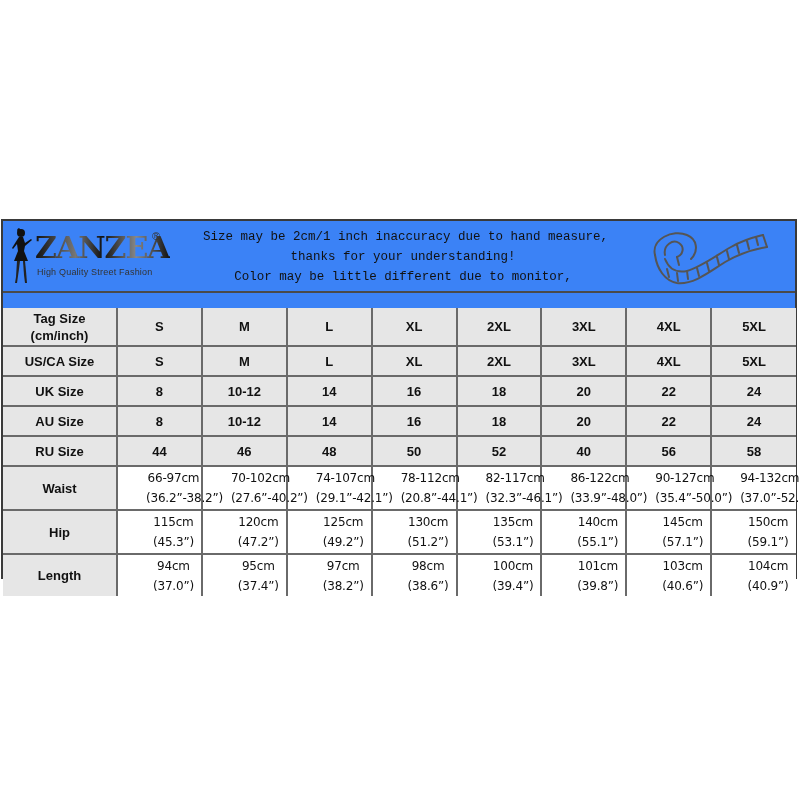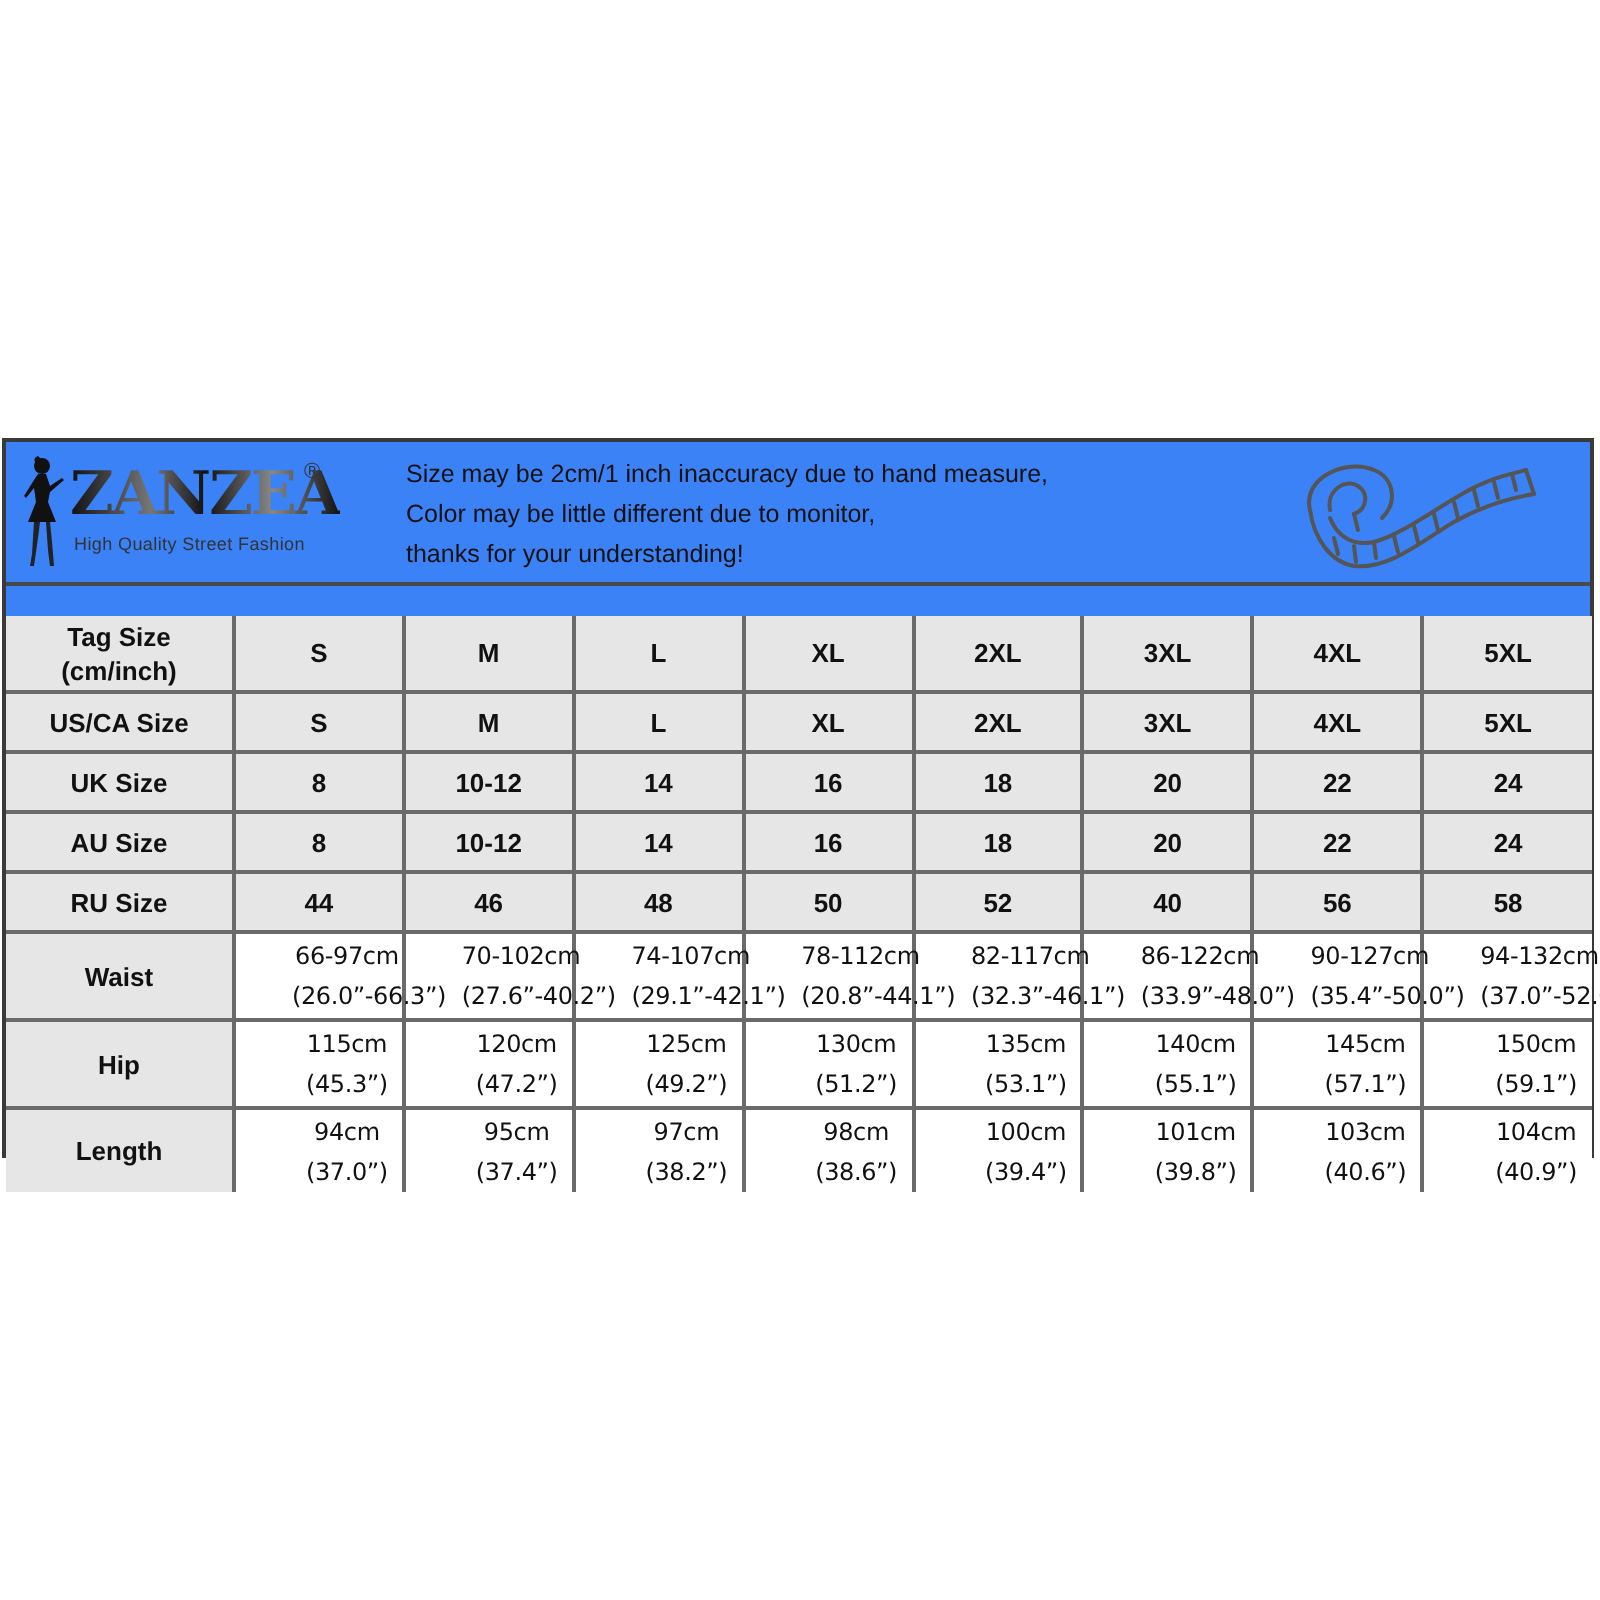--- a/index.html
+++ b/index.html
@@ -71,21 +71,22 @@
       font-size: 9px;
       color: #333;
       letter-spacing: 0.2px;
       white-space: nowrap;
     }
     .notice {
       position: absolute;
       left: 200px;
       top: 6px;
       width: 400px;
-      font-family: Liberation Sans, sans-serif;
+      text-align: center;
+      font-family: Liberation Mono, monospace;
       font-size: 12.5px;
       line-height: 20px;
       color: #111;
     }
     .notice div { white-space: nowrap; }
     .tape {
       position: absolute;
       left: 640px;
       top: 4px;
       width: 130px;
@@ -150,22 +151,22 @@
         <path d="M10 34 L9 50 L8 56 L10 56 L12 42 L13 34 Z" fill="#222"></path>
         <path d="M16 34 L17 48 L18 56 L20 56 L19 44 L18 34 Z" fill="#222"></path>
       </svg>
       <span class="logo-word">ZANZEA</span>
       <span class="logo-reg">®</span>
       <span class="logo-tagline">High Quality Street Fashion</span>
     </div>
 
     <div class="notice">
       <div>Size may be 2cm/1 inch inaccuracy due to hand measure,</div>
+      <div>thanks for your understanding!</div>
       <div>Color may be little different due to monitor,</div>
-      <div>thanks for your understanding!</div>
     </div>
 
     <svg class="tape" viewBox="0 0 130 64">
       <g fill="none" stroke="#555" stroke-width="2" stroke-linecap="round" stroke-linejoin="round">
         <path d="M12 30 C8 14 30 4 44 10 C54 14 56 26 48 34"></path>
         <path d="M22 30 C20 20 30 14 36 18 C42 22 40 30 34 32"></path>
         <path d="M12 30 C14 44 22 56 34 58 C52 60 70 44 84 36 C98 28 112 24 124 22"></path>
         <path d="M22 34 C26 44 34 48 44 46 C58 42 74 30 88 22 C102 14 112 12 120 10"></path>
         <path d="M120 10 L124 22"></path>
         <path d="M34 32 L36 40"></path>
@@ -257,21 +258,21 @@
       <td class="size">52</td>
       <td class="size">40</td>
       <td class="size">56</td>
       <td class="size">58</td>
     </tr>
 
     <tr class="r-waist">
       <td class="label">Waist</td>
       <td class="meas">
             <span class="l1">66-97cm</span>
-            <span class="l2">(26.0”-66.3”)</span>
+            <span class="l2">(36.2”-38.2”)</span>
           </td>
       <td class="meas">
             <span class="l1">70-102cm</span>
             <span class="l2">(27.6”-40.2”)</span>
           </td>
       <td class="meas">
             <span class="l1">74-107cm</span>
             <span class="l2">(29.1”-42.1”)</span>
           </td>
       <td class="meas">

